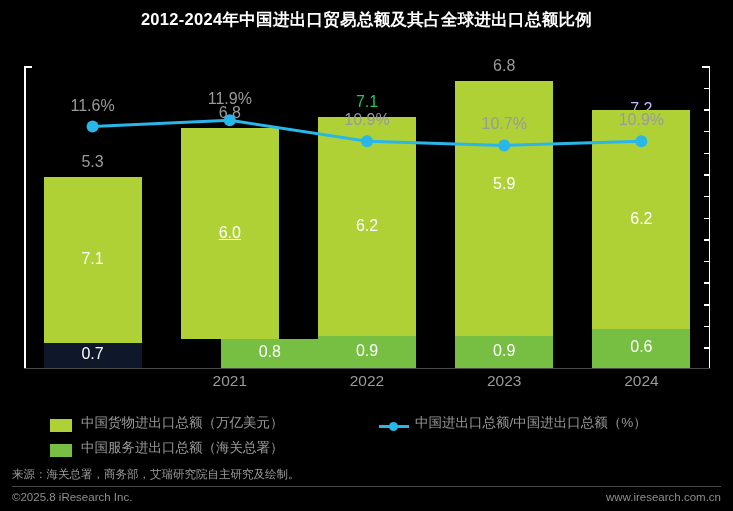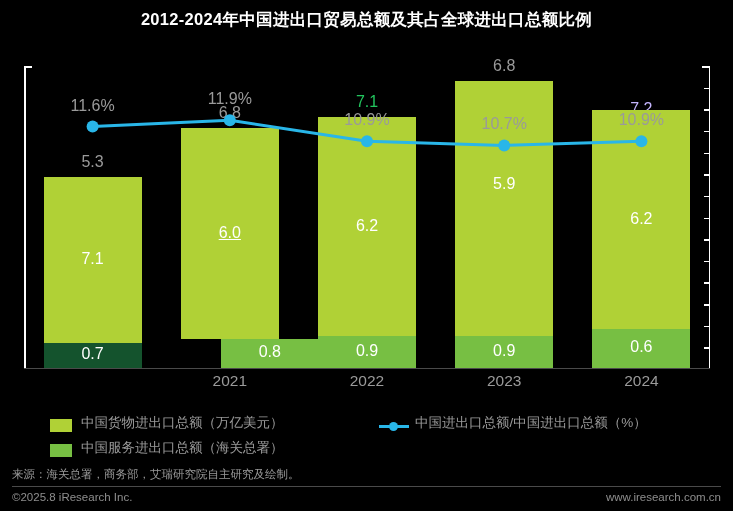--- a/index.html
+++ b/index.html
@@ -96,21 +96,21 @@
     <div class="axis-left"></div>
     <div class="axis-right"></div>
     <div class="baseline"></div>
 
     <div class="bars" id="bars">
         <div class="group" style="left: 19.6px;">
           <span class="total-label" style="top: -24px; color: rgb(154, 154, 154);">5.3</span>
           <div class="seg seg-goods" style="height: 165.593px; background: rgb(176, 209, 54);">
             <span class="seg-label" style="top: 72.7965px;">7.1</span>
           </div>
-          <div class="seg seg-services" style="height: 24.6628px; background: #14532d;">
+          <div class="seg seg-services" style="height: 24.6628px; background: #0f172a;">
             <span class="seg-label" style="top: 2.3314px;">0.7</span>
           </div>
         </div>
         <div class="group" style="left: 156.8px;">
           <span class="total-label" style="top: -24px; color: rgb(154, 154, 154);">6.8</span>
           <div class="seg seg-goods" style="height: 211.395px; background: rgb(176, 209, 54);">
             <span class="seg-label" style="top: 95.6977px; text-decoration: underline;">6.0</span>
           </div>
           <div class="seg seg-services" style="height: 28.186px; background: rgb(119, 191, 67); margin-left: 40px;">
             <span class="seg-label" style="top: 4.09302px;">0.8</span>

